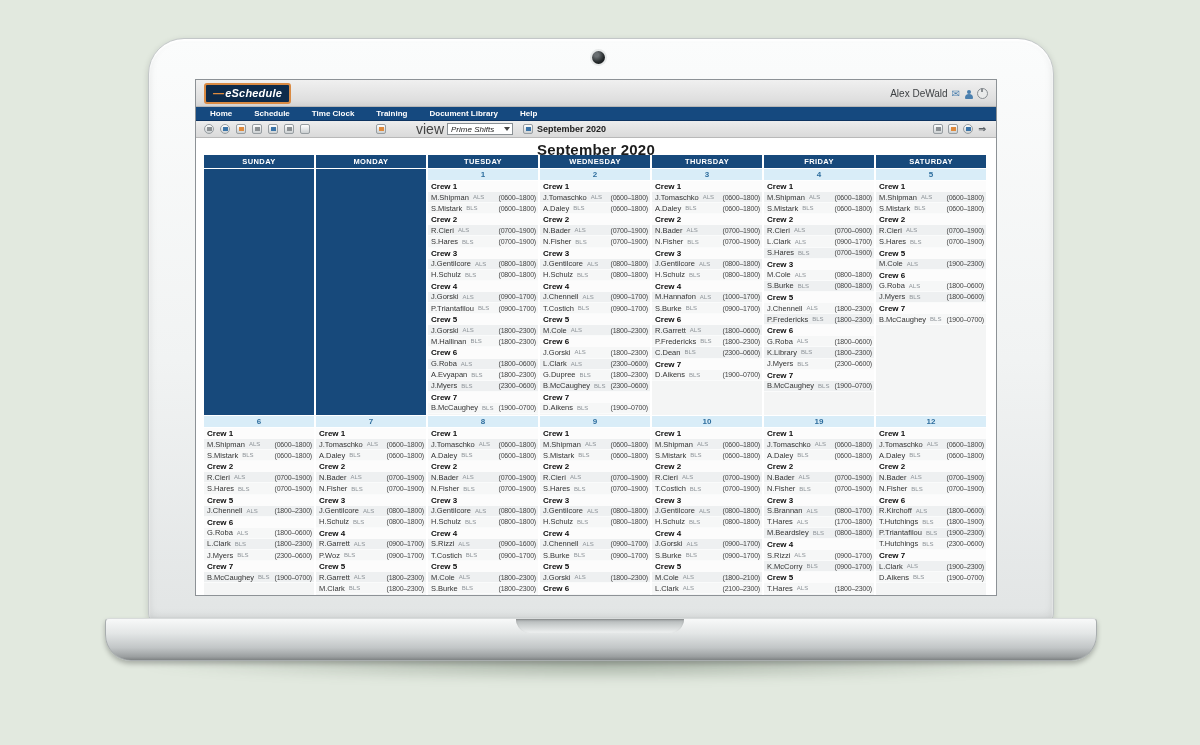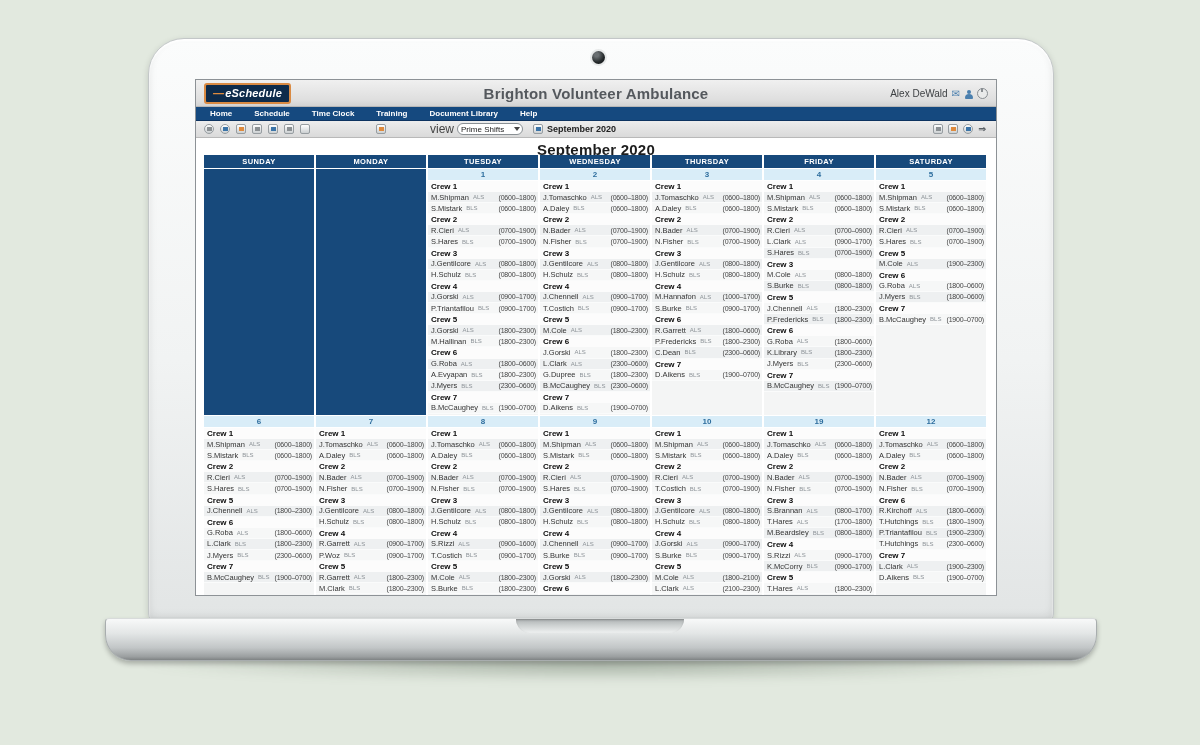--- a/index.html
+++ b/index.html
@@ -81,24 +81,24 @@
   .ticon{
     width:10px;height:10px;border:1px solid #979da1;border-radius:2px;
     background:linear-gradient(180deg,#ffffff,#ccd0d2);display:inline-block;box-sizing:border-box;
   }
   .ticon.orange::after{content:'';display:block;width:5px;height:4px;margin:2px auto 0;background:var(--accent,#de8a3d);}
   .ticon.blue::after{content:'';display:block;width:5px;height:4px;margin:2px auto 0;background:#3b74a8;}
   .ticon.gray::after{content:'';display:block;width:5px;height:4px;margin:2px auto 0;background:#8b9093;}
   .ticon.round{border-radius:50%;}
   .lgroup{display:flex;gap:6px;margin-left:8px;}
   .pencil{margin-left:66px;}
-  .viewlabel{font-size:12px;color:#444;margin-left:44px;margin-right:3px;}
+  .viewlabel{font-size:14px;color:#444;margin-left:30px;margin-right:3px;}
   .dropdown{
-    width:66px;height:12px;background:#fff;border:1px solid #8a9094;border-radius:6px;
-    display:flex;align-items:center;font-size:8px;color:#222;padding-left:3px;box-sizing:border-box;
+    width:66px;height:12px;background:#fff;border:1px solid #8a9094;border-radius:0;
+    display:flex;align-items:center;font-size:8px;color:#222;padding-left:3px;box-sizing:border-box;font-style:italic;
   }
   .dd-arrow{margin-left:auto;margin-right:2px;width:0;height:0;border-left:3px solid transparent;border-right:3px solid transparent;border-top:4px solid #444;}
   .period{font-size:9px;font-weight:bold;color:#222;margin-left:4px;}
   .doc-ic{margin-left:10px;}
   .rgroup{display:flex;gap:5px;margin-left:auto;margin-right:10px;align-items:center;}
   .arrow-glyph{font-size:9px;color:#5a6065;font-weight:bold;}
   
   .cal-heading{
     text-align:center;font-size:15px;font-weight:bold;color:#1d1d1d;margin-top:3px;letter-spacing:.2px;
   }
@@ -141,21 +141,20 @@
 <div class="lid"></div>
 <div class="webcam"></div>
 
 <div class="screen">
 
   <div class="titlebar">
     <div class="logo">
         <span class="dash">—</span>
         <span>eSchedule</span>
       </div>
-    <div class="app-title">Brighton Volunteer Ambulance</div>
     <div class="userbox">
       <span class="username">Alex DeWald</span>
       <span class="mail-glyph">✉</span>
       <span class="person"></span>
       <span class="power"></span>
     </div>
   </div>
 
   <div class="menubar">
     <span class="menu-item">Home</span>

